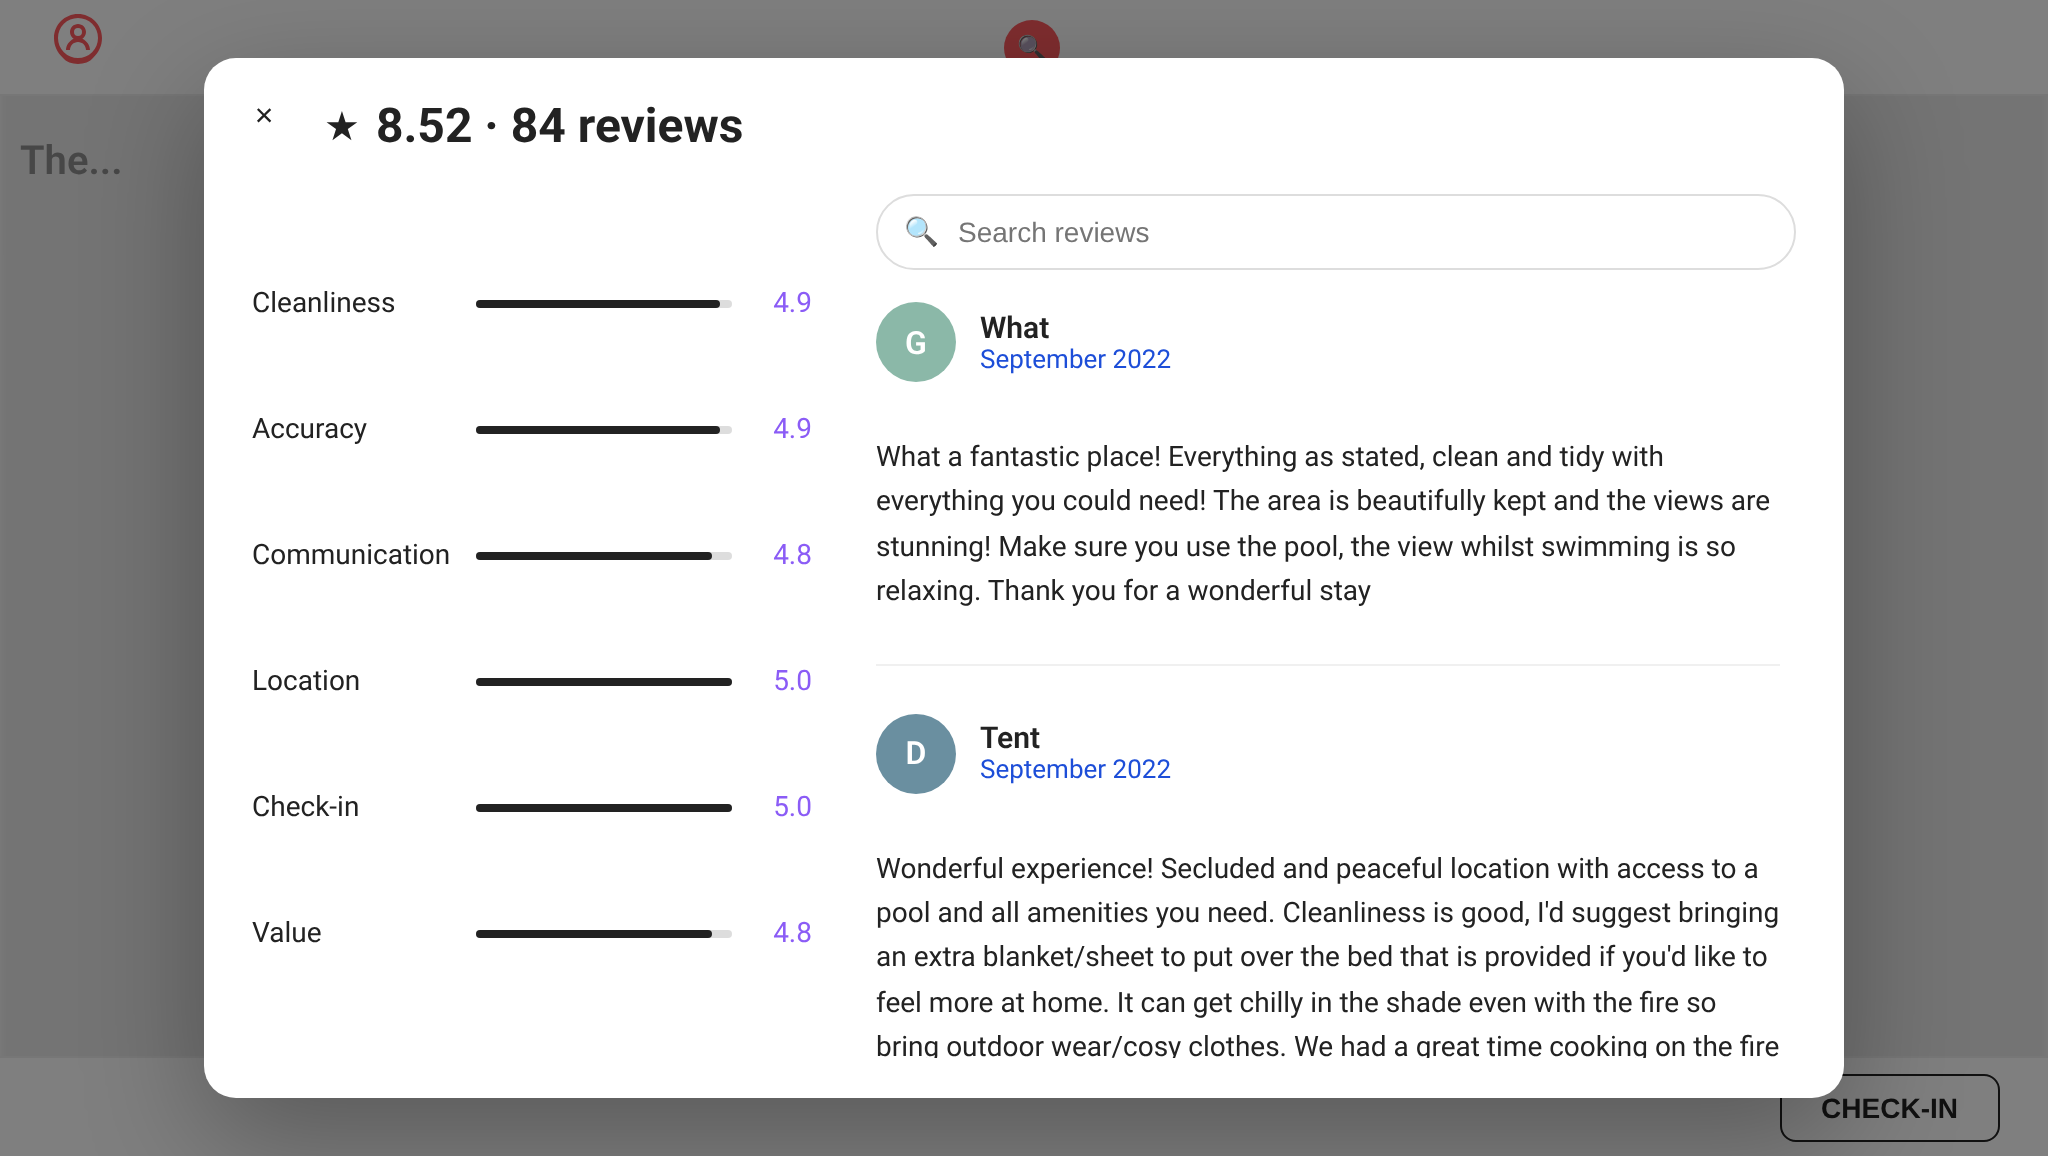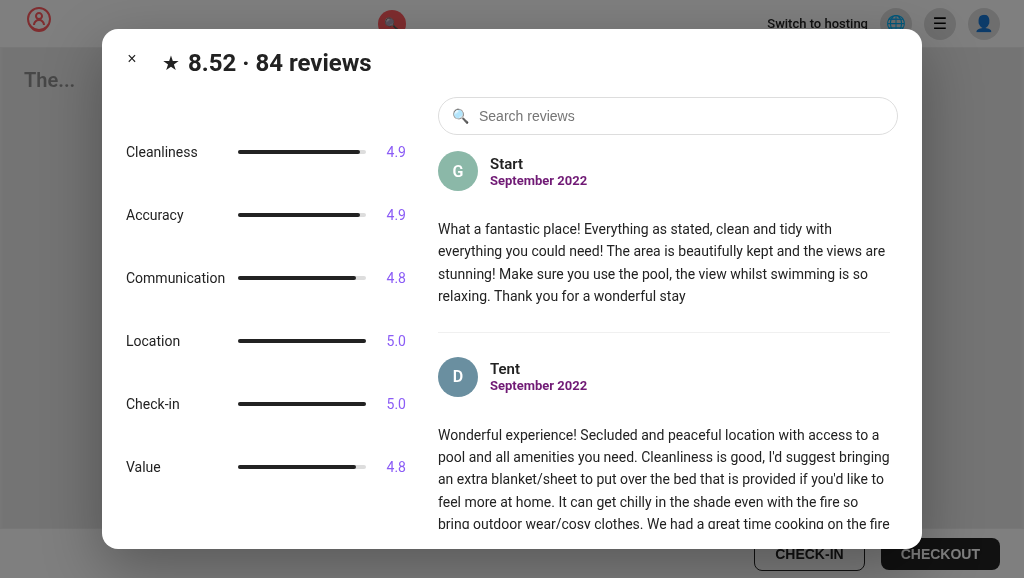--- a/index.html
+++ b/index.html
@@ -78,21 +78,21 @@
     .page-content {
       position: absolute;
       top: 48px; left: 0; right: 0; bottom: 0;
       background: #fff;
       z-index: 1;
       overflow: hidden;
       opacity: 0.4;
     }
     .listing-title {
       position: absolute;
-      top: 20px; left: 24px;
+      top: 20px; left: 10px;
       font-size: 20px; font-weight: 600; color: #222;
     }
 
     
     .overlay {
       position: absolute;
       inset: 0;
       background: rgba(0,0,0,0.5);
       z-index: 10;
     }
@@ -264,22 +264,21 @@
       font-size: 16px;
     }
     .review-author-info {}
     .review-author-name {
       font-size: 15px;
       font-weight: 600;
       color: #222;
     }
     .review-date {
       font-size: 13px;
-      color: #701a75;
-      font-weight: bold;
+      color: #1d4ed8;
     }
     .review-text {
       font-size: 14px;
       line-height: 1.6;
       color: #222;
       margin-top: 27px;
     }
 
     
     .bottom-bar {
@@ -319,26 +318,20 @@
 <div class="bg-page"></div>
 
 <div class="header">
   <div class="header-logo">
     <svg width="30" height="30" viewBox="0 0 30 30" fill="#FF5A5F">
       <path d="M15 2C8.373 2 3 7.373 3 14c0 3.866 1.657 7.34 4.303 9.772C9.072 26.017 12.01 27 15 27s5.928-.983 7.697-3.228C25.343 21.34 27 17.866 27 14c0-6.627-5.373-12-12-12zm0 2a10 10 0 110 20A10 10 0 0115 4zm0 3c-2.21 0-4 1.79-4 4 0 1.4.72 2.63 1.81 3.34C10.72 15.35 9 17.5 9 20h2c0-2.21 1.79-4 4-4s4 1.79 4 4h2c0-2.5-1.72-4.65-3.81-5.66C18.28 13.63 19 12.4 19 11c0-2.21-1.79-4-4-4zm0 2a2 2 0 110 4 2 2 0 010-4z"></path>
     </svg>
   </div>
   <div class="header-search">
     <div class="header-search-btn">🔍</div>
-  </div>
-  <div class="header-right">
-    <span class="header-switch">Switch to hosting</span>
-    <div class="header-icon">🌐</div>
-    <div class="header-icon">☰</div>
-    <div class="header-icon">👤</div>
   </div>
 </div>
 
 <div class="page-content">
   <div class="listing-title">The...</div>
 </div>
 
 <div class="overlay"></div>
 
 <div class="modal">
@@ -402,21 +395,21 @@
         <span class="search-input-icon">🔍</span>
         <input class="search-input" type="text" placeholder="Search reviews" style="">
       </div>
       <div class="reviews-list" id="reviews-list">
       <div class="review-item">
     <div class="review-author-row">
       <div class="review-avatar" style="background:#8bb8a8; color:#fff; font-weight:600;">
         G
       </div>
       <div class="review-author-info">
-        <div class="review-author-name">Start</div>
+        <div class="review-author-name">What</div>
         <div class="review-date">September 2022</div>
       </div>
     </div>
     <div class="review-text">What a fantastic place! Everything as stated, clean and tidy with everything you could need! The area is beautifully kept and the views are stunning! Make sure you use the pool, the view whilst swimming is so relaxing. Thank you for a wonderful stay</div>
   </div>
           <div class="review-item">
     <div class="review-author-row">
       <div class="review-avatar" style="background:#6a8fa0; color:#fff; font-weight:600;">
         D
       </div>
@@ -427,14 +420,13 @@
     </div>
     <div class="review-text">Wonderful experience! Secluded and peaceful location with access to a pool and all amenities you need. Cleanliness is good, I'd suggest bringing an extra blanket/sheet to put over the bed that is provided if you'd like to feel more at home. It can get chilly in the shade even with the fire so bring outdoor wear/cosy clothes. We had a great time cooking on the fire pit and braving the outdoor shower. Definitely recommend the Tree Tent experience!</div>
   </div>
         </div>
     </div>
   </div>
 </div>
 
 <div class="bottom-bar">
   <button class="bottom-btn btn-checkin">CHECK-IN</button>
-  <button class="bottom-btn btn-checkout">CHECKOUT</button>
 </div>
 
 </body></html>

